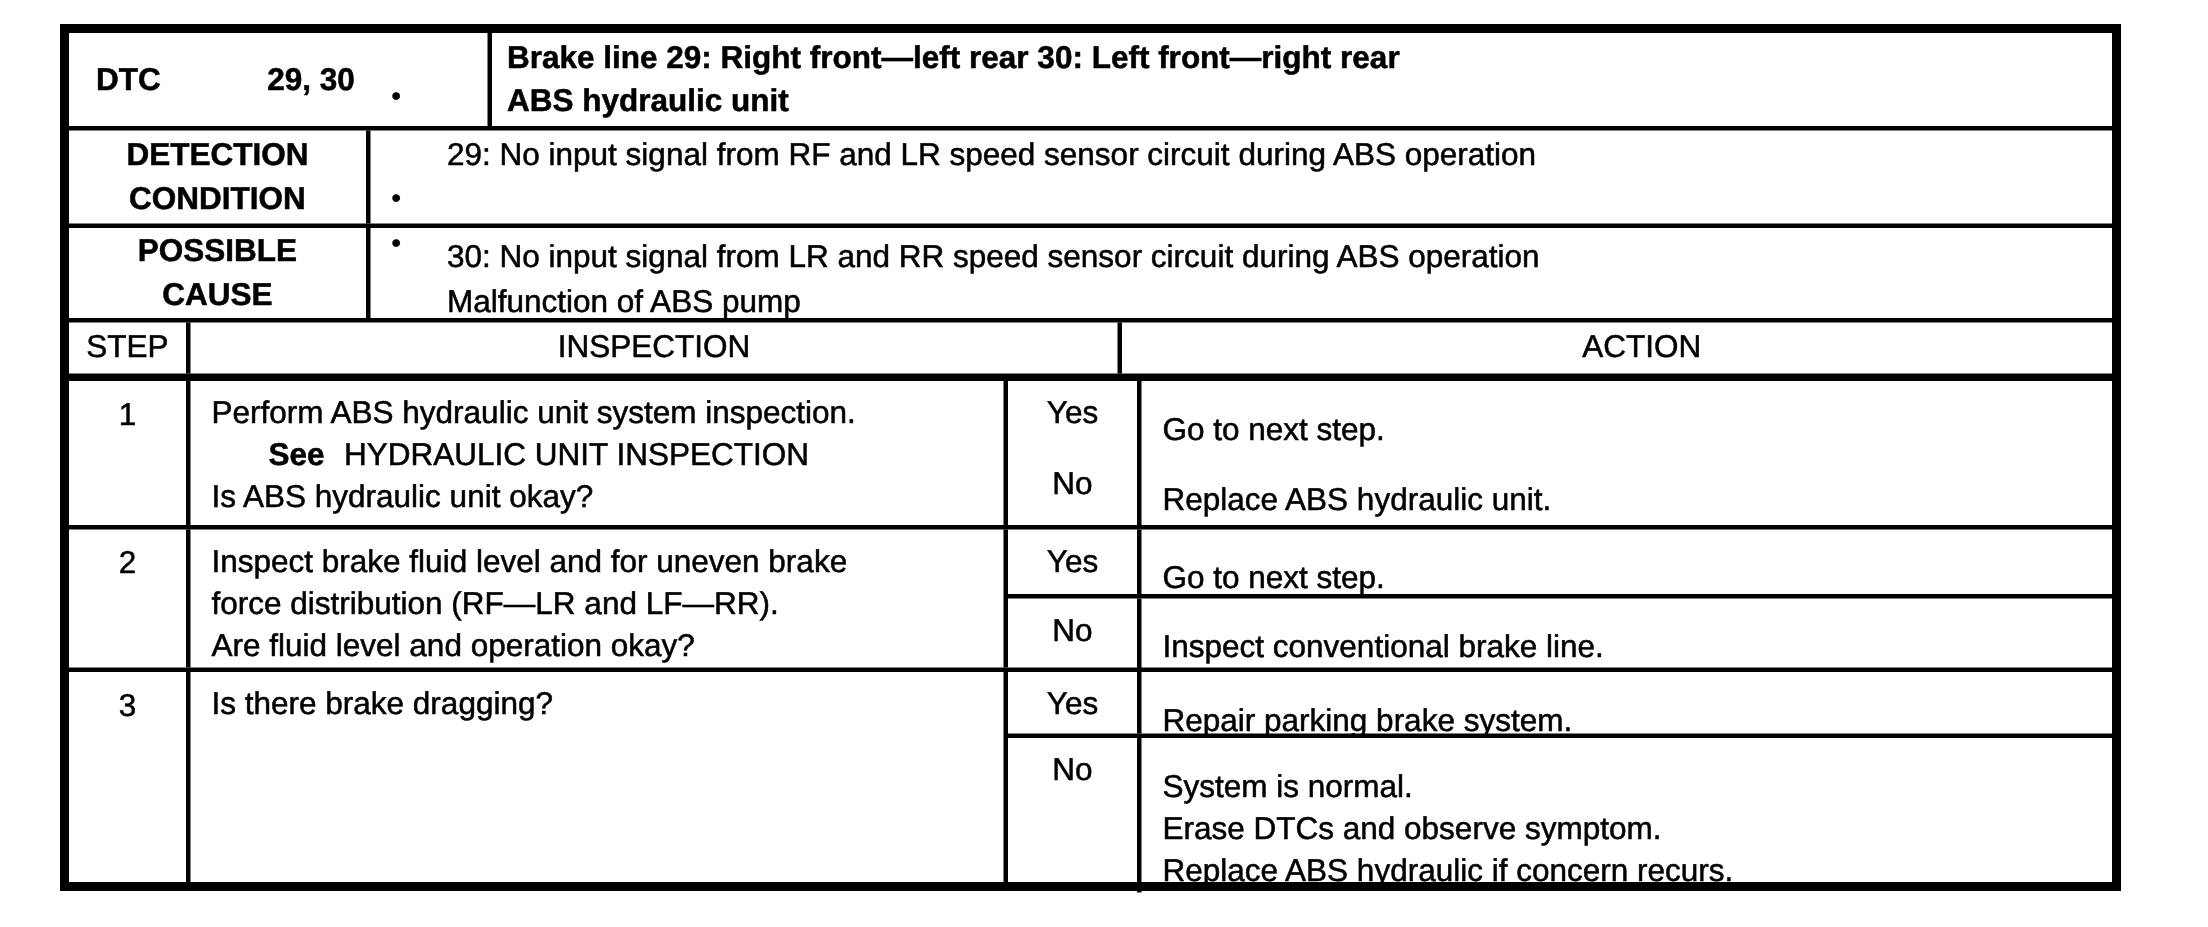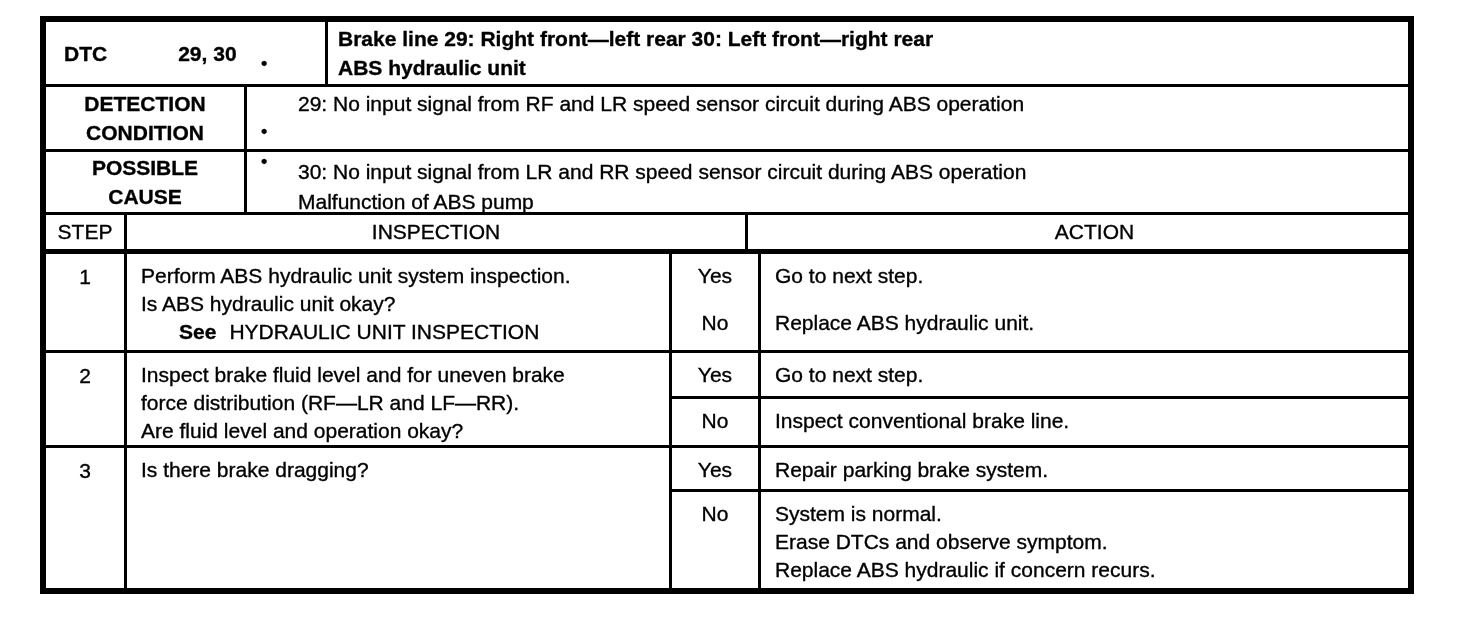--- a/index.html
+++ b/index.html
@@ -47,21 +47,21 @@
   .c-action-head { flex: 1; padding-left: 33px; }
   .head-cell   { display: flex; align-items: center; justify-content: center; }
 
   .subcol  { flex: 1; display: flex; flex-direction: column; }
   .subrow  { display: flex; box-sizing: border-box; }
   .subrow.divided { border-bottom: 3px solid #000; }
   .subrow.grow { flex: 1; }
   .s2-yes { height: 46px; }
   .s3-yes { height: 44px; }
   .c-yesno  { width: 89px; text-align: center; padding-top: 8px; border-right: 3px solid #000; }
-  .c-action { flex: 1; padding: 8px 8px 0 14px; }
+  .c-action { flex: 1; padding: 19px 8px 0 14px; }
 
   .txt  { font-size: 21px; line-height: 28px; }
   .bold-line { font-size: 21px; line-height: 29px; font-weight: 700; }
   .head-txt { font-size: 21px; font-weight: 400; }
 
   .bullet-row { display: flex; padding-left: 14px; }
   .bullet-glyph { width: 37px; font-size: 18px; line-height: 28px; }
   .bullet-text { flex: 1; margin-top: 40px; }
 
   .gap-codes { display: inline-block; margin-left: 56px; }
@@ -119,24 +119,24 @@
     <div class="row r-head">
       <div class="cell c-step head-cell br head-txt" style="padding-top:0">STEP</div>
       <div class="cell c-insp-head head-cell br head-txt">INSPECTION</div>
       <div class="cell c-action-head head-cell head-txt">ACTION</div>
     </div>
 
     <div class="row r-s1">
       <div class="cell c-step br txt">1</div>
       <div class="cell c-insp br">
         <div class="txt">Perform ABS hydraulic unit system inspection.</div>
-        <div class="txt">Is ABS hydraulic unit okay?</div>
         <div class="txt see-line">
           <span class="see-word">See</span><span>HYDRAULIC UNIT INSPECTION</span>
         </div>
+        <div class="txt">Is ABS hydraulic unit okay?</div>
       </div>
       <div class="subcol">
         <div class="subrow grow">
           <div class="cell c-yesno">
             <div class="txt">Yes</div>
             <div class="txt second-line">No</div>
           </div>
           <div class="cell c-action">
             <div class="txt">Go to next step.</div>
             <div class="txt second-line">Replace ABS hydraulic unit.</div>

